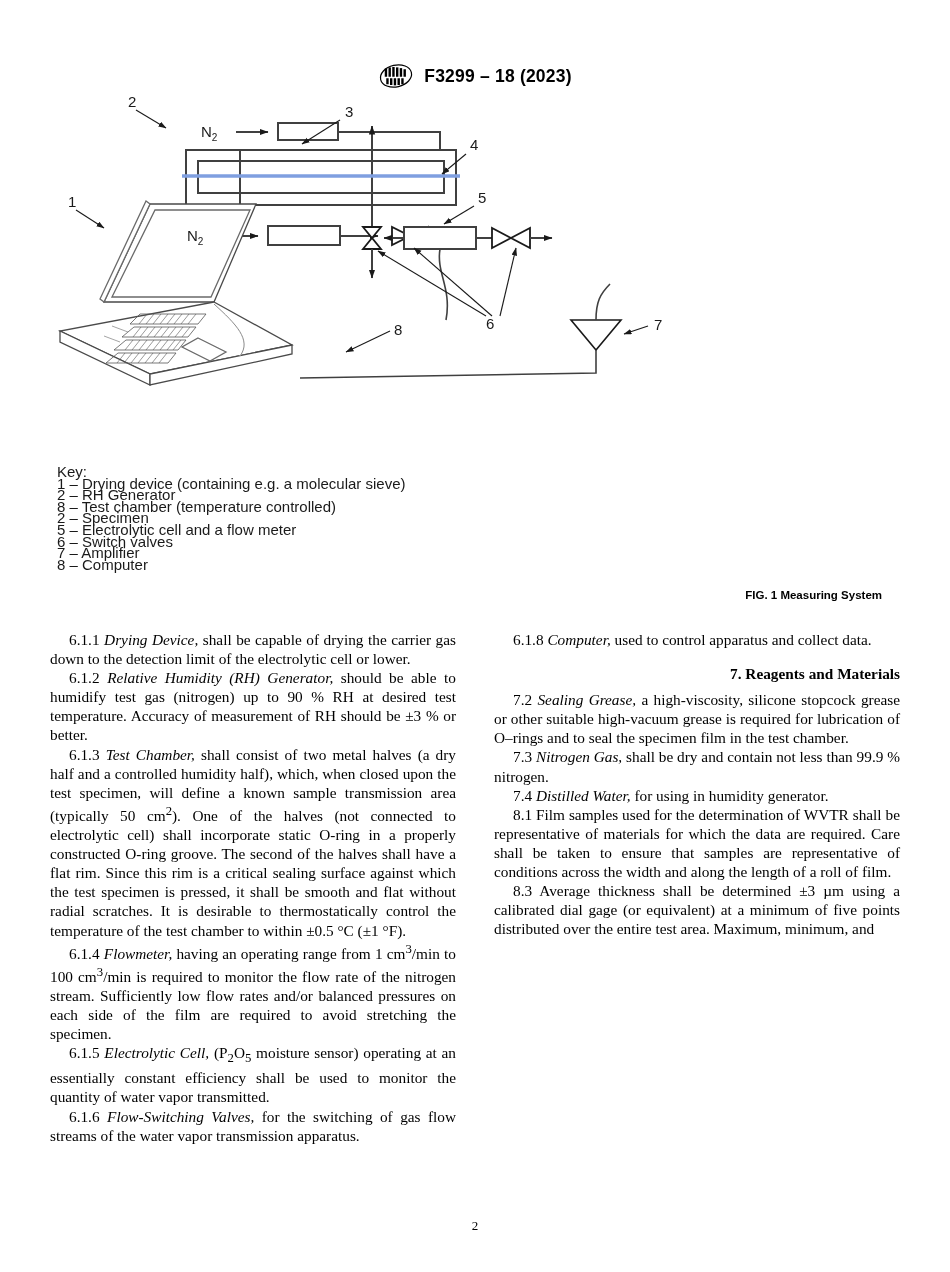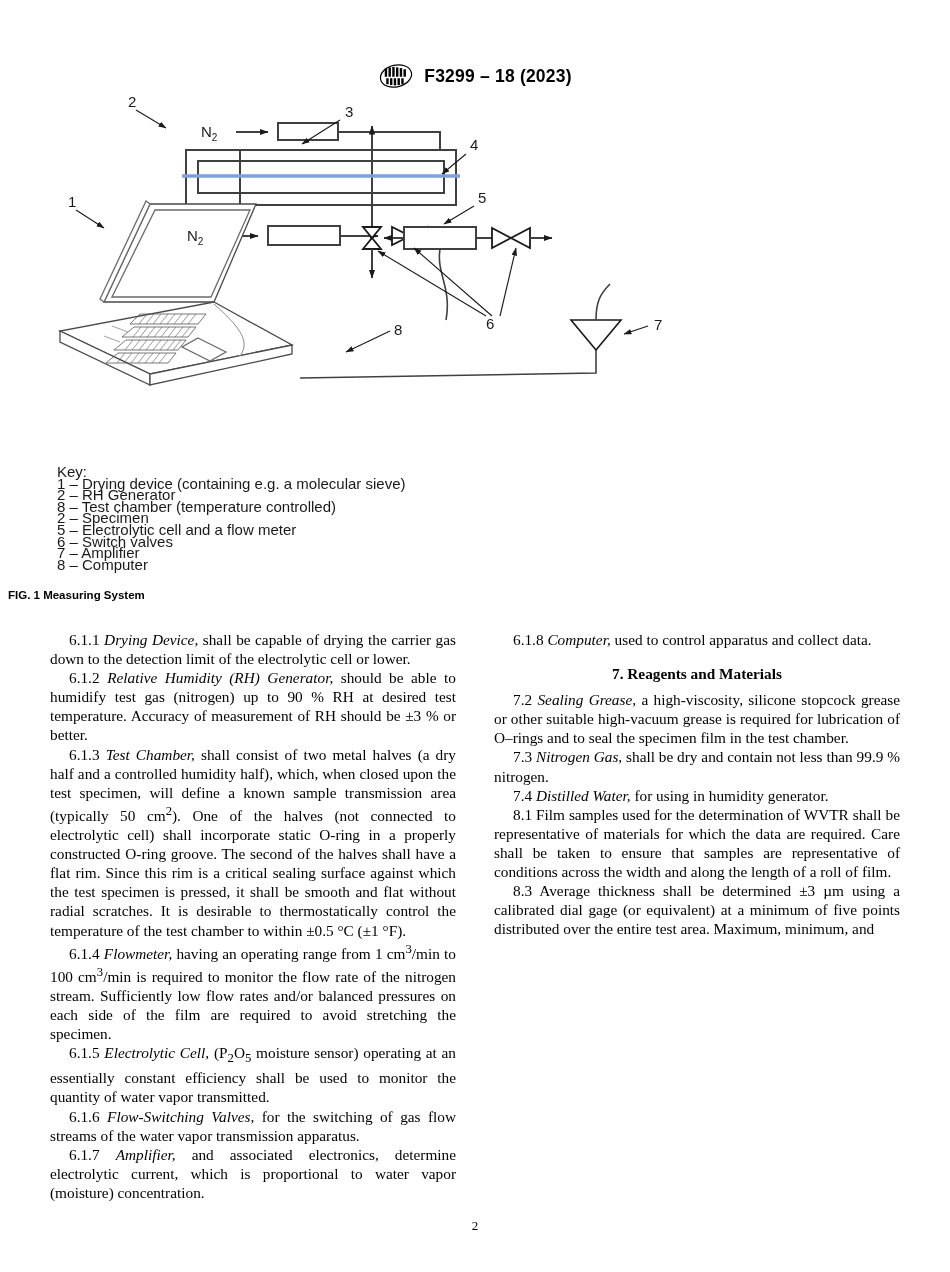--- a/index.html
+++ b/index.html
@@ -71,25 +71,24 @@
   .key-block div {
     white-space: nowrap;
   }
 
   
   .fig-caption {
     position: absolute;
     top: 589px;
     left: 0;
     width: 882px;
-    text-align: left;
+    text-align: right;
     font-family: "Liberation Sans", sans-serif;
     font-weight: bold;
     font-size: 11.5px;
-    padding-left: 8px;
   }
 
   
   .columns {
     position: absolute;
     top: 630px;
     left: 50px;
     width: 850px;
     display: flex;
     gap: 38px;
@@ -105,21 +104,21 @@
     text-indent: 19px;
     hyphens: auto;
     -webkit-hyphens: auto;
   }
   h3.sec-head {
     margin: 15px 0 7px 0;
     font-size: 15.3px;
     font-weight: bold;
     line-height: 19.1px;
     text-indent: 0;
-    text-align: center;
+    text-align: right;
   }
   .runin {
     font-style: italic;
   }
   .spaced {
     margin-top: 7px;
   }
 
   
   .page-number {
@@ -342,23 +341,20 @@
       </p>
 
       <p class="para">
         <span>6.1.5 </span><span class="runin">Electrolytic Cell,</span><span> (P</span><sub>2</sub><span>O</span><sub>5</sub><span> moisture sensor) operating at an essentially constant efficiency shall be used to monitor the quantity of water vapor transmitted.</span>
       </p>
 
       <p class="para">
         <span>6.1.6 </span><span class="runin">Flow-Switching Valves,</span><span> for the switching of gas flow streams of the water vapor transmission apparatus.</span>
       </p>
 
-      <p class="para">
-        <span>6.1.7 </span><span class="runin">Amplifier,</span><span> and associated electronics, determine electrolytic current, which is proportional to water vapor (moisture) concentration.</span>
-      </p>
 
     </div>
 
     <div class="col">
 
       <p class="para">
         <span>6.1.8 </span><span class="runin">Computer,</span><span> used to control apparatus and collect data.</span>
       </p>
 
       <h3 class="sec-head">7.  Reagents and Materials</h3>

